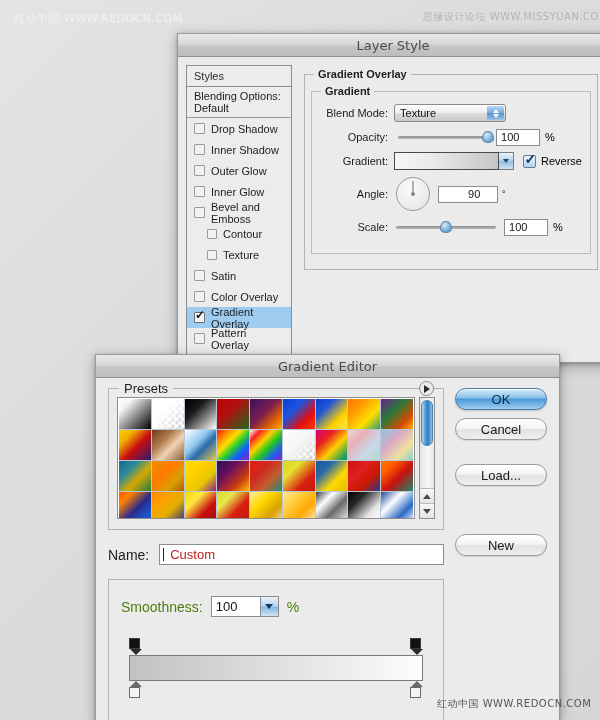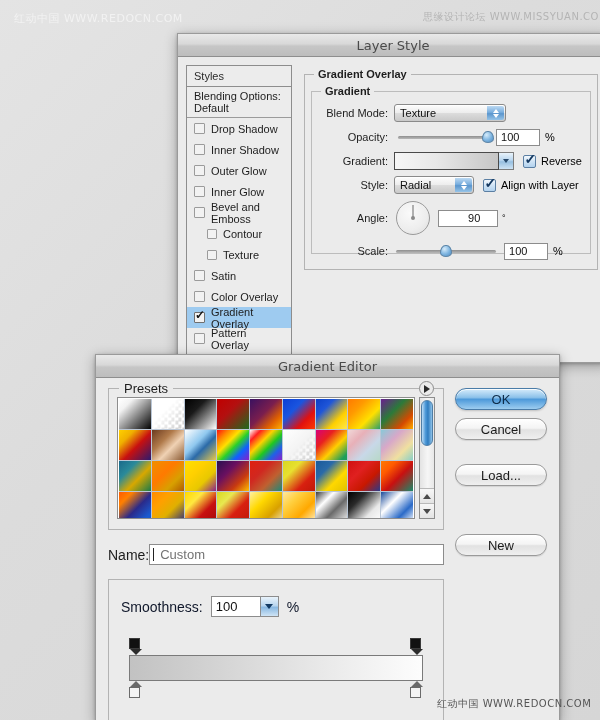--- a/index.html
+++ b/index.html
@@ -221,26 +221,26 @@
   }
   .sbar .ar {
     height: 15px; display: flex; align-items: center; justify-content: center;
     border-top: 1px solid #b9b9b9;
     background: linear-gradient(180deg,#f7f7f7,#e4e4e4);
   }
   .sbar .ar i { width: 0; height: 0; border-left: 4px solid transparent; border-right: 4px solid transparent; }
   .sbar .ar i.up { border-bottom: 5px solid #4a4a4a; }
   .sbar .ar i.dn { border-top: 5px solid #4a4a4a; }
 
-  .name-row { display: flex; align-items: center; gap: 0; margin-top: 14px; }
+  .name-row { display: flex; align-items: center; gap: 10px; margin-top: 14px; }
   .name-row .nl { font-size: 14px; color: #1d1d1d; }
   .name-input {
     flex: 1; height: 21px; border: 1px solid #8c8c8c; background: #fff;
     display: flex; align-items: center; padding: 0 4px;
-    font-size: 13px; color: #737373; position: relative;
+    font-size: 13px; color: #b91c1c; position: relative;
   }
   .name-input:before {
     content: ""; position: absolute; left: 3px; top: 3px; bottom: 3px;
     width: 1px; background: #222;
   }
   .btn-aqua {
     border-radius: 11px; border: 1px solid #9a9a9a; height: 22px;
     background: linear-gradient(180deg,#ffffff 0%,#f4f4f4 46%,#e2e2e2 54%,#efefef 100%);
     display: flex; align-items: center; justify-content: center;
     font-size: 13px; color: #1b1b1b;
@@ -262,21 +262,21 @@
     position: relative;
   }
   .gtype-fs > legend {
     position: absolute; top: -9px; left: 10px; background: #ebebeb;
     padding: 0 5px; font-size: 14px; color: #1d1d1d;
     display: flex; align-items: center; gap: 7px;
   }
   .gtype-fs > legend .popup { height: 19px; font-size: 13px; }
 
   .smooth-row { display: flex; align-items: center; gap: 8px; }
-  .smooth-row .sl { font-size: 14px; color: #0f172a; }
+  .smooth-row .sl { font-size: 14px; color: #4d7c0f; }
   .combo {
     display: flex; height: 21px; border: 1px solid #8c8c8c; background: #fff;
   }
   .combo .val {
     width: 48px; display: flex; align-items: center; padding: 0 4px;
     font-size: 13px; color: #111;
   }
   .combo .dn {
     width: 18px; border-left: 1px solid #8c8c8c;
     background: linear-gradient(180deg,#e9f3fb,#b9d6ef 45%,#8ab9e2 55%,#cfe4f5);
@@ -420,32 +420,20 @@
               <div style="display:flex;margin-left:6px;">
                 <div class="grad-swatch" style="width:105px;"></div>
                 <div class="grad-drop">
                     <i></i>
                   </div>
               </div>
               <div class="cb-blue" style="margin-left:9px;"></div>
               <span style="margin-left:5px;">Reverse</span>
             </div>
 
-            <div class="row">
-              <div class="lbl" style="width:72px;">Style:</div>
-              <div class="popup" style="width:80px;margin-left:6px;">
-                <span>Radial</span>
-                <span class="arrows">
-                    <i class="up"></i>
-                    <i class="dn"></i>
-                  </span>
-              </div>
-              <div class="cb-blue" style="margin-left:9px;"></div>
-              <span style="margin-left:5px;">Align with Layer</span>
-            </div>
 
             <div class="row" style="height:42px;">
               <div class="lbl" style="width:72px;">Angle:</div>
               <div class="dial" style="margin-left:8px;">
                 <div class="needle"></div>
                 <div class="hub"></div>
               </div>
               <div class="numf" style="width:60px;margin-left:8px;padding-left:29px;">
                 <span>90</span>
               </div>

